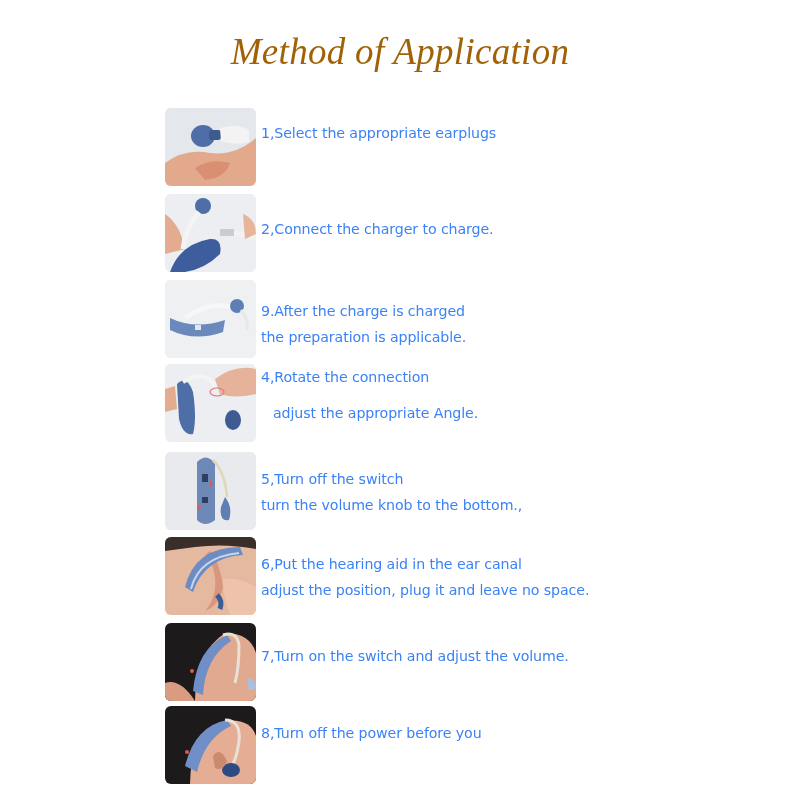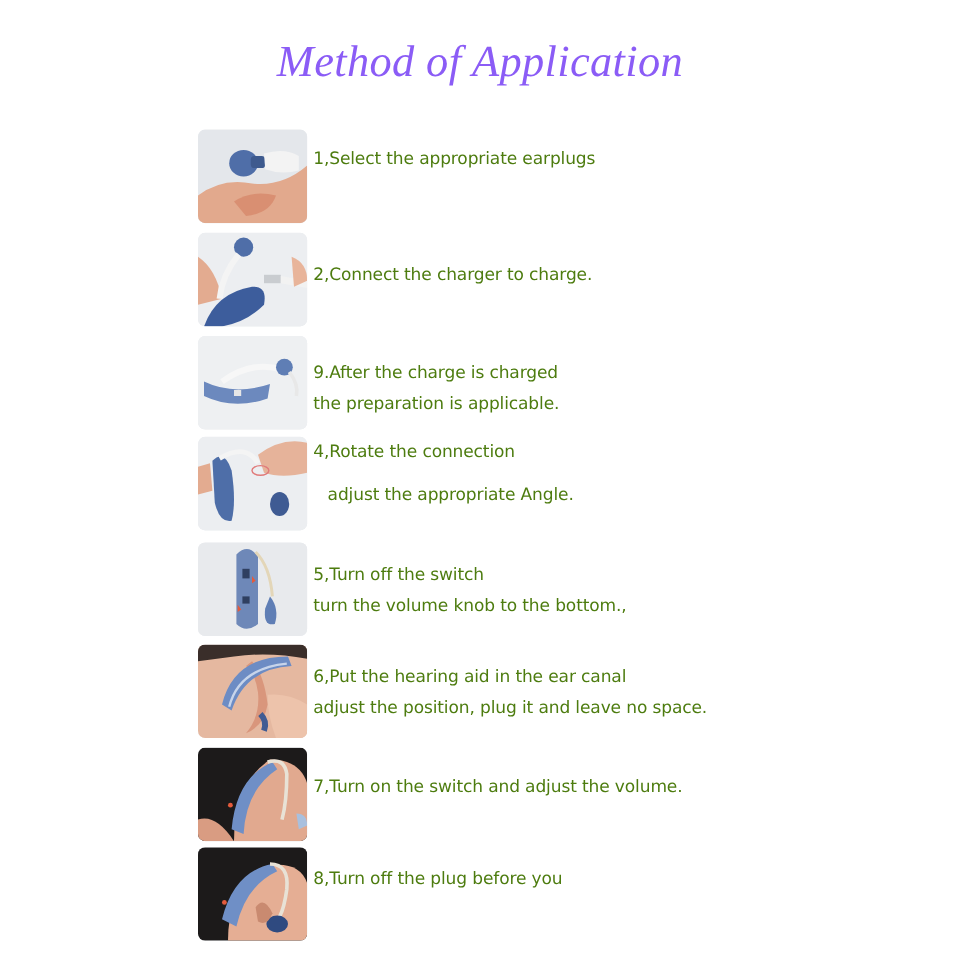--- a/index.html
+++ b/index.html
@@ -1,30 +1,30 @@
 <!DOCTYPE html>
 <html><head>
   <meta charset="utf-8">
   <style>
     * { box-sizing: border-box; margin: 0; padding: 0; }
     html, body { width: 800px; height: 800px; background: #ffffff; overflow: hidden; }
     body { position: relative; font-family: "DejaVu Sans", sans-serif; }
     .title {
       position: absolute; top: 30px; left: 0; width: 800px; text-align: center;
       font-family: "Liberation Serif", "DejaVu Serif", serif;
-      font-style: italic; font-size: 37px; color: #8b5cf6; letter-spacing: 0.3px;
+      font-style: italic; font-size: 37px; color: #a16207; letter-spacing: 0.3px;
     }
     .step { position: absolute; left: 165px; width: 560px; height: 80px; }
     .thumb {
       position: absolute; left: 0; top: 0; width: 91px; height: 78px;
       border-radius: 6px; overflow: hidden; background: #e9ebee;
     }
     .thumb svg { width: 100%; height: 100%; display: block; }
     .text {
-      position: absolute; left: 96px; font-size: 14.2px; color: #4d7c0f;
+      position: absolute; left: 96px; font-size: 14.2px; color: #3b82f6;
       line-height: 26px; white-space: nowrap; font-weight: 500;
       letter-spacing: -0.1px;
     }
   </style>
 </head>
 <body>
 
 <div class="title">Method of Application</div>
 
 <div class="step" style="top:108px;">
@@ -141,14 +141,14 @@
     <svg viewBox="0 0 91 78">
       <rect width="91" height="78" fill="#1c1a1a"></rect>
       <path d="M25 78 Q25 30 60 15 Q85 12 91 30 L91 78 Z" fill="#e5ae94"></path>
       <path d="M20 60 Q30 20 62 14 L66 20 Q40 32 32 66 Z" fill="#6f8fc6"></path>
       <path d="M60 14 Q76 14 74 35 Q72 50 68 58" stroke="#e8e2d6" stroke-width="3" fill="none"></path>
       <ellipse cx="66" cy="64" rx="9" ry="7" fill="#2f4a80"></ellipse>
       <circle cx="22" cy="46" r="2" fill="#e35b3c"></circle>
       <path d="M48 50 Q55 40 62 55 Q58 66 50 62 Z" fill="#c98a70"></path>
     </svg>
   </div>
-  <div class="text" style="top:14px;">8,Turn off the plug before you</div>
+  <div class="text" style="top:14px;">8,Turn off the power before you</div>
 </div>
 
 </body></html>

